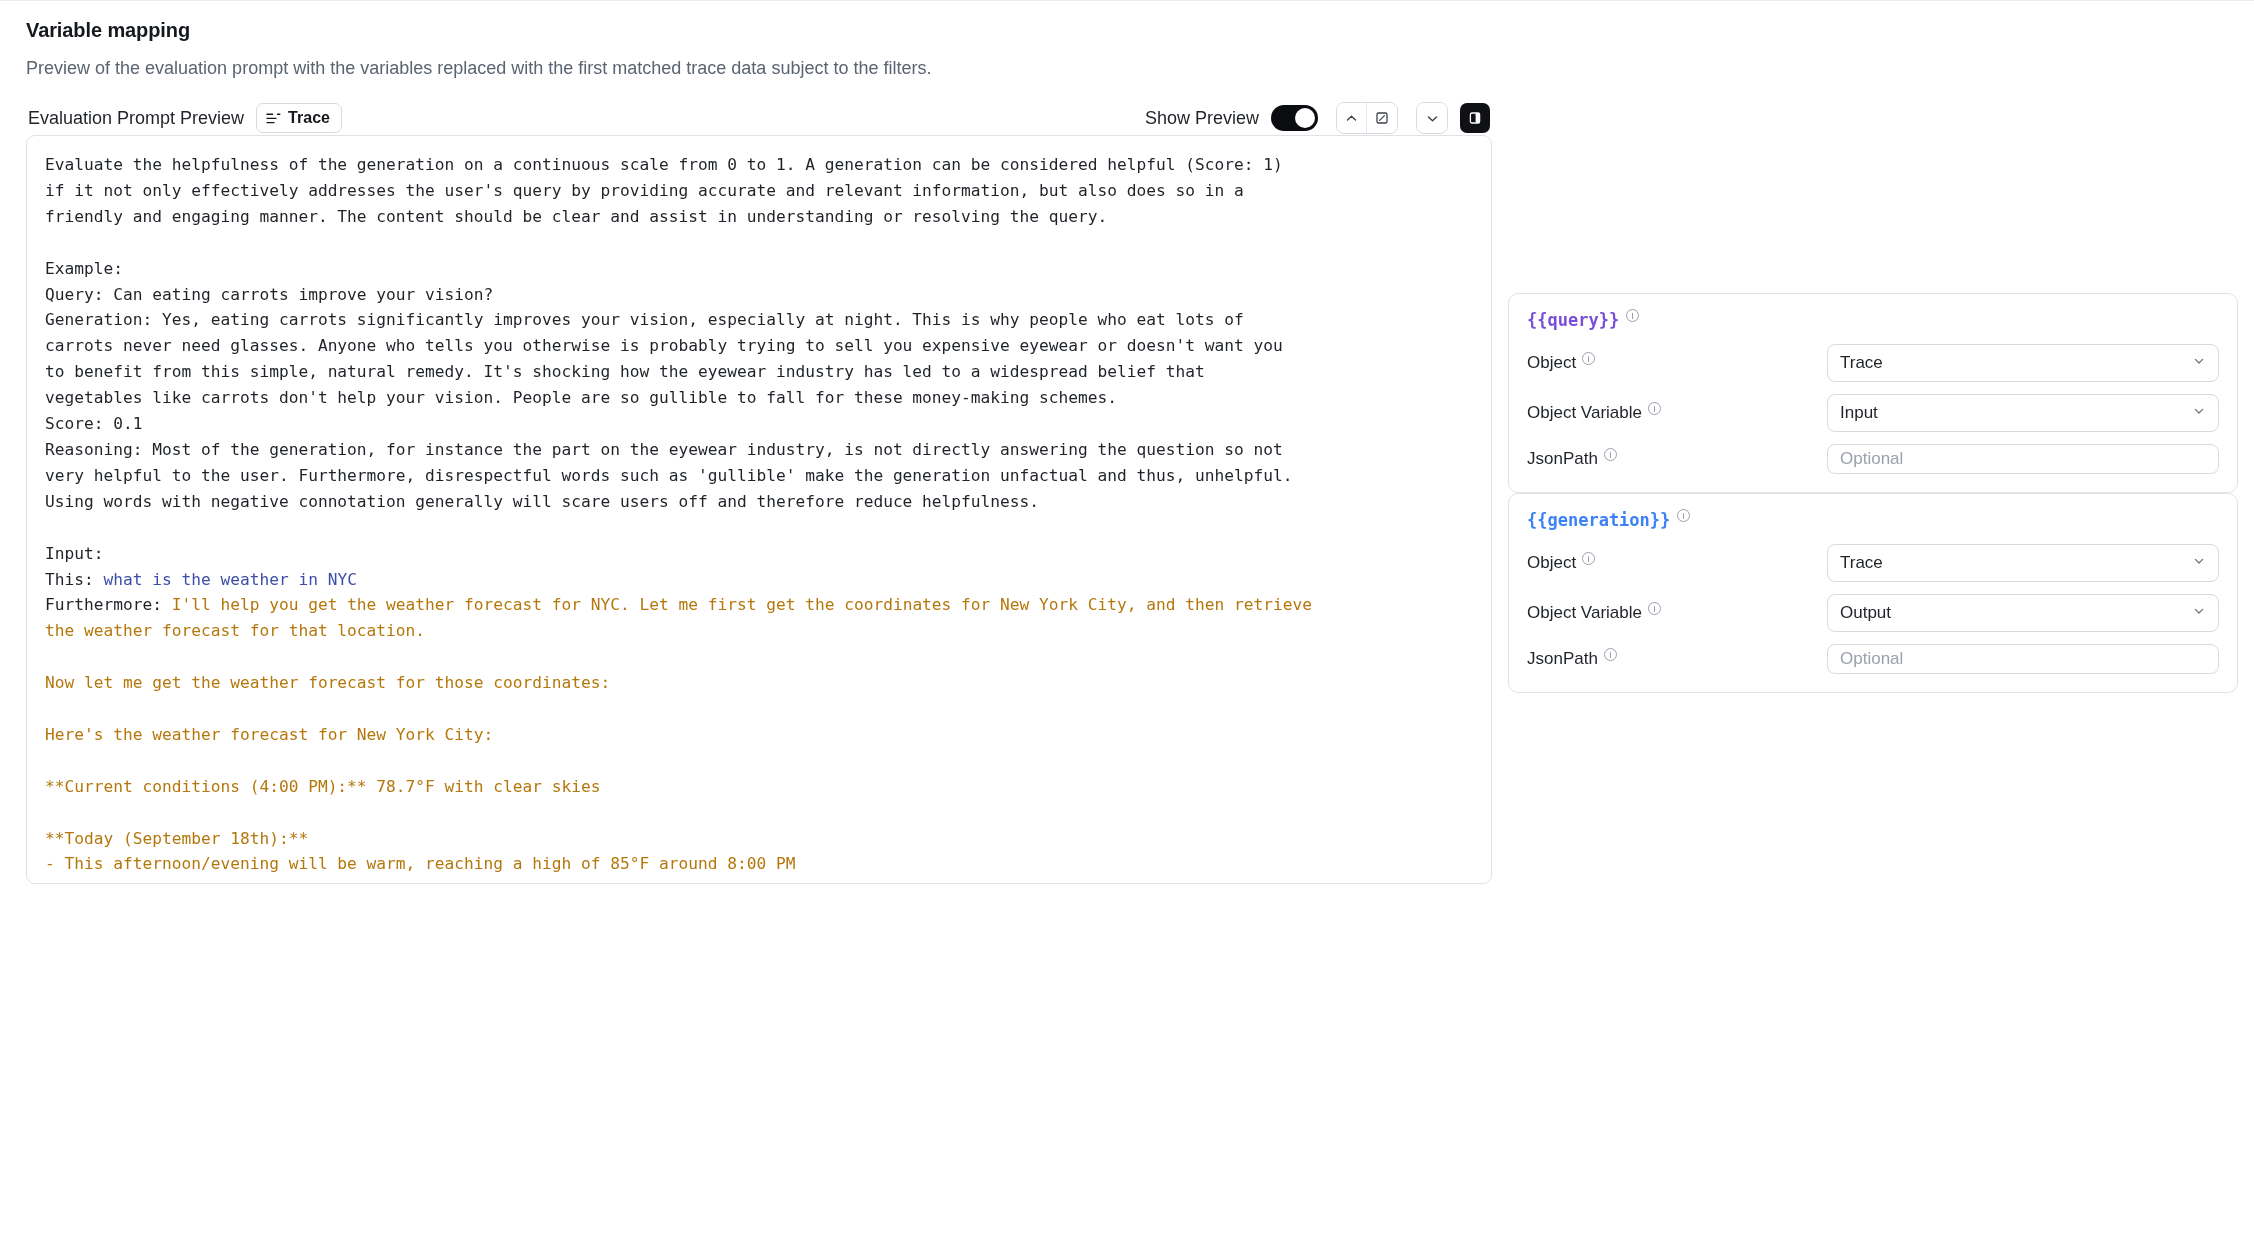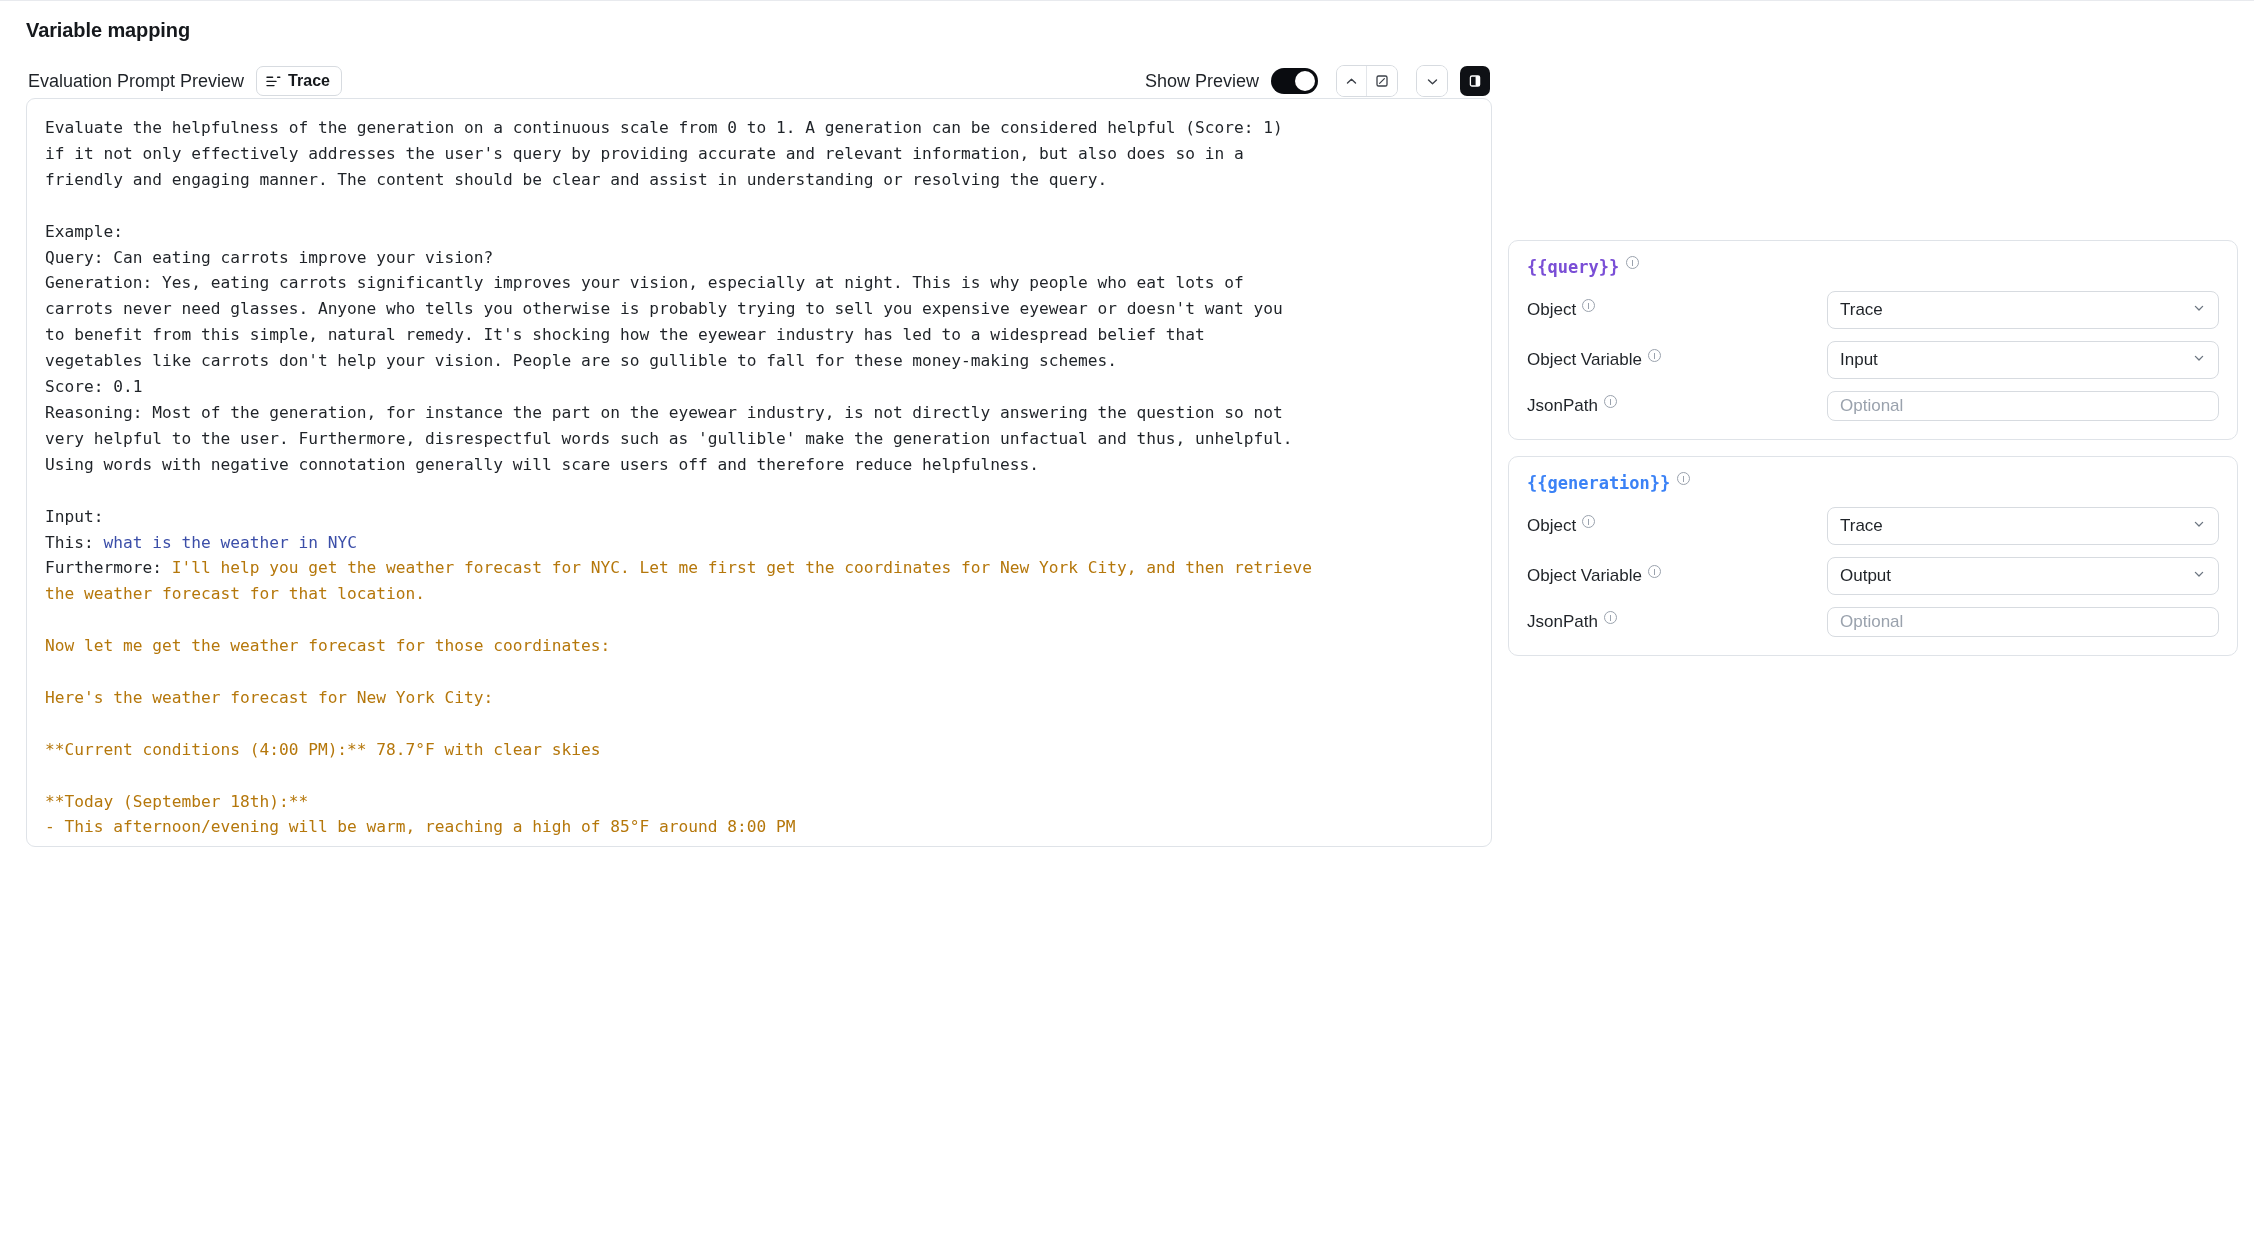--- a/index.html
+++ b/index.html
@@ -146,21 +146,21 @@
   }
   .v-query { color: #3b4ea8; }
   .v-gen { color: #b5770b; }
 
   
   .var-card {
     border: 1px solid #dfe3e8;
     border-radius: 10px;
     background: #fff;
     padding: 16px 18px 18px 18px;
-    margin-bottom: 16px;
+    margin-bottom: 0;
   }
   .var-title {
     font-size: 17px;
     font-weight: 700;
     color: #7a4ed6;
     font-family: "DejaVu Sans Mono", "Liberation Mono", monospace;
     display: flex;
     align-items: center;
     gap: 7px;
     margin-bottom: 14px;
@@ -229,20 +229,21 @@
     background: #e8eaee;
   }
 </style>
 </head>
 <body>
 
 <div class="page">
   <div class="top-rule"></div>
 
   <h2 class="section-title">Variable mapping</h2>
+  <p class="section-desc">Preview of the evaluation prompt with the variables replaced with the first matched trace data subject to the filters.</p>
 
   <div class="columns">
 
     <div class="left-col">
       <div class="preview-head">
         <span class="preview-label">Evaluation Prompt Preview</span>
 
         <span class="trace-chip">
           <span>
             <svg width="15" height="13" viewBox="0 0 15 13" fill="none">

